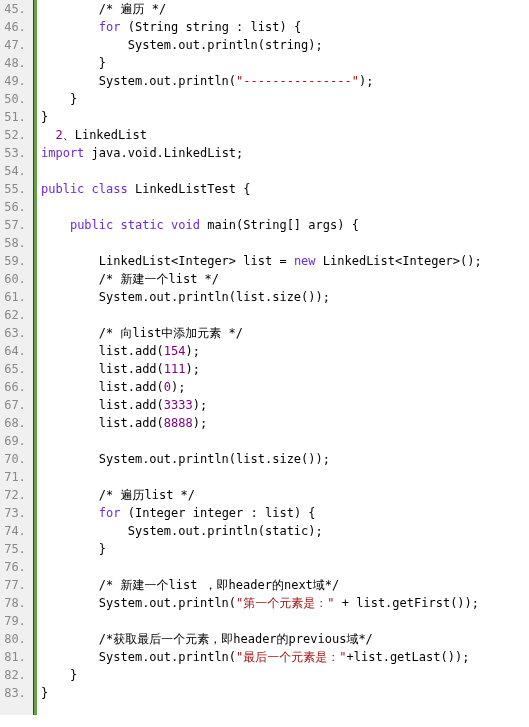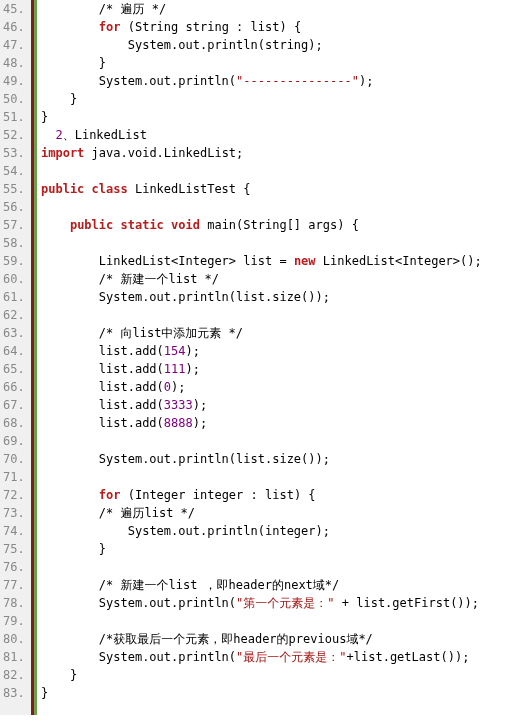--- a/index.html
+++ b/index.html
@@ -1,23 +1,23 @@
 <!DOCTYPE html>
 <html><head>
 <meta charset="utf-8">
 <style>
 *{margin:0;padding:0;box-sizing:border-box}
 body{font-family:Consolas,Monaco,monospace;font-size:12px;background:#fff;line-height:18px}
 .wrap{display:flex;width:529px}
-.gutter{background:#f0f0f0;border-right:3px solid #7f1d1d;text-align:left;padding:0 6px 13px 3px;color:#888;user-select:none;min-width:34px}
+.gutter{background:#f0f0f0;border-right:1px solid #7f1d1d;text-align:center;padding:0 6px 13px 3px;color:#888;user-select:none;min-width:34px}
 .gutter div{height:18px}
 .code{flex:1;background:#fff;padding-left:4px;border-left:3px solid #6ba04a;overflow:hidden}
 .line{height:18px;white-space:pre}
 .c{color:#000000}
-.k{color:#b91c1c;font-weight:bold}
+.k{color:#6d28d9;font-weight:normal}
 .s{color:#a31515}
 .n{color:#800080}
 .t{color:#000}
 </style>
 </head>
 <body>
 
 <div class="wrap">
   <div class="gutter" id="gutter">
       <div>45.</div>
@@ -81,23 +81,23 @@
       <div class="line"> </div>
       <div class="line"><span class="c">        /* 向list中添加元素 */</span></div>
       <div class="line">        <span class="t">list.add(</span><span class="n">154</span><span class="t">);</span></div>
       <div class="line">        <span class="t">list.add(</span><span class="n">111</span><span class="t">);</span></div>
       <div class="line">        <span class="t">list.add(</span><span class="n">0</span><span class="t">);</span></div>
       <div class="line">        <span class="t">list.add(</span><span class="n">3333</span><span class="t">);</span></div>
       <div class="line">        <span class="t">list.add(</span><span class="n">8888</span><span class="t">);</span></div>
       <div class="line"> </div>
       <div class="line">        <span class="t">System.out.println(list.size());</span></div>
       <div class="line"> </div>
+      <div class="line"><span class="c">        /* 遍历list */</span></div>
       <div class="line">        <span class="k">for</span><span class="t"> (Integer integer : list) {</span></div>
-      <div class="line"><span class="c">        /* 遍历list */</span></div>
-      <div class="line">            <span class="t">System.out.println(integer);</span></div>
+      <div class="line">            <span class="t">System.out.println(static);</span></div>
       <div class="line">        <span class="t">}</span></div>
       <div class="line"> </div>
       <div class="line"><span class="c">        /* 新建一个list ，即header的next域*/</span></div>
       <div class="line">        <span class="t">System.out.println(</span><span class="s">"第一个元素是："</span><span class="t"> + list.getFirst());</span></div>
       <div class="line"> </div>
       <div class="line"><span class="c">        /*获取最后一个元素，即header的previous域*/</span></div>
       <div class="line">        <span class="t">System.out.println(</span><span class="s">"最后一个元素是："</span><span class="t">+list.getLast());</span></div>
       <div class="line">    <span class="t">}</span></div>
       <div class="line"><span class="t">}</span></div>
     </div>

